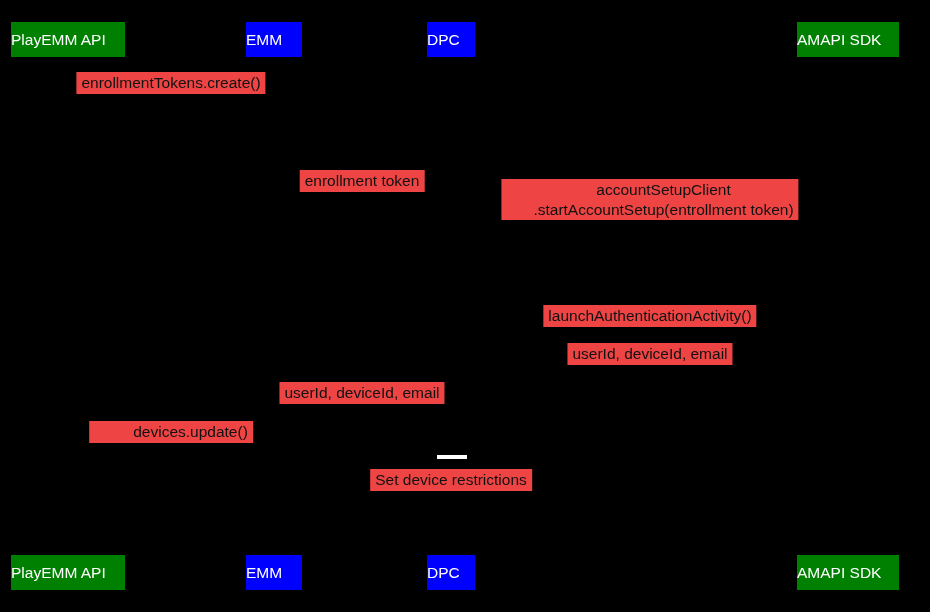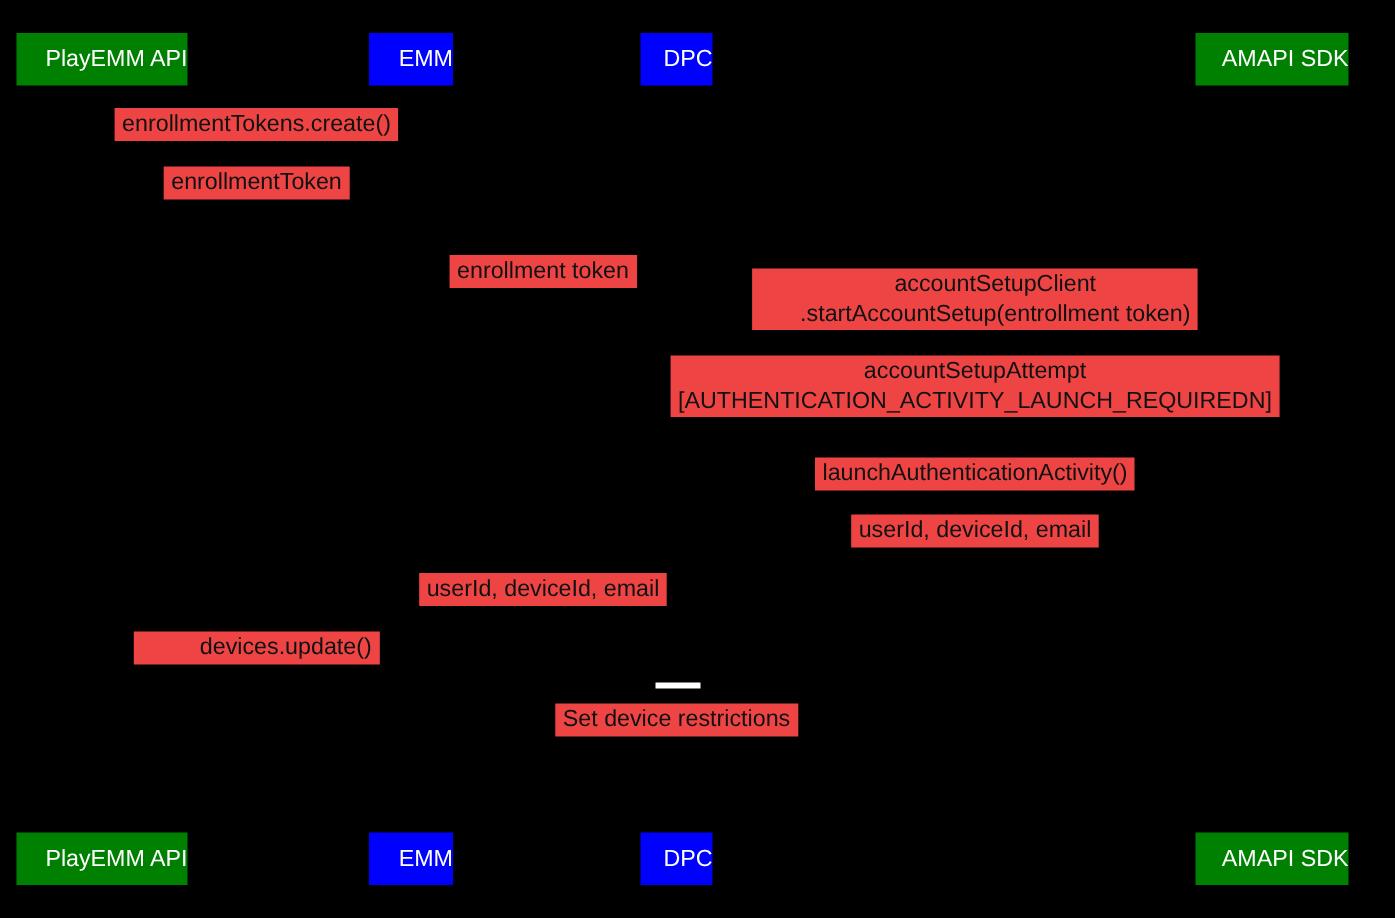--- a/index.html
+++ b/index.html
@@ -15,21 +15,21 @@
     overflow: hidden;
   }
   .diagram {
     position: absolute;
     inset: 0;
   }
   .participant {
     position: absolute;
     height: 35px;
     line-height: 35px;
-    text-align: right;
+    text-align: left;
     color: #ffffff;
     font-size: 15.5px;
     white-space: nowrap;
   }
   .participant.green { background: #008000; }
   .participant.blue  { background: #0000ff; }
   .msg {
     position: absolute;
     transform: translateX(-50%);
     background: #ef4444;
@@ -50,29 +50,26 @@
 
 <div class="diagram">
 
   <div class="participant green" style="left:11px;  top:22px; width:114px;">PlayEMM API</div>
   <div class="participant blue" style="left:246px; top:22px; width:56px;">EMM</div>
   <div class="participant blue" style="left:427px; top:22px; width:48px;">DPC</div>
   <div class="participant green" style="left:797px; top:22px; width:102px;">AMAPI SDK</div>
 
   <div class="msg" style="left:171px; top:72px;">enrollmentTokens.create()</div>
 
-  <div class="msg" style="left:171px; top:111px;">enrollmentToken</div>
 
   <div class="msg" style="left:362px; top:150px;margin-top:20px;">enrollment token</div>
 
   <div class="msg" style="left:650px; top:179px;padding-left:32px;">accountSetupClient
 .startAccountSetup(entrollment token)</div>
 
-  <div class="msg" style="left:650px; top:237px;">accountSetupAttempt
-[AUTHENTICATION_ACTIVITY_LAUNCH_REQUIREDN]</div>
 
   <div class="msg" style="left:650px; top:305px;">launchAuthenticationActivity()</div>
 
   <div class="msg" style="left:650px; top:343px;">userId, deviceId, email</div>
 
   <div class="msg" style="left:362px; top:382px;">userId, deviceId, email</div>
 
   <div class="msg" style="left:171px; top:421px;padding-left:44px;">devices.update()</div>
 
   <div class="artifact" style="left:437px; top:455px; width:30px; height:4px;"></div>

